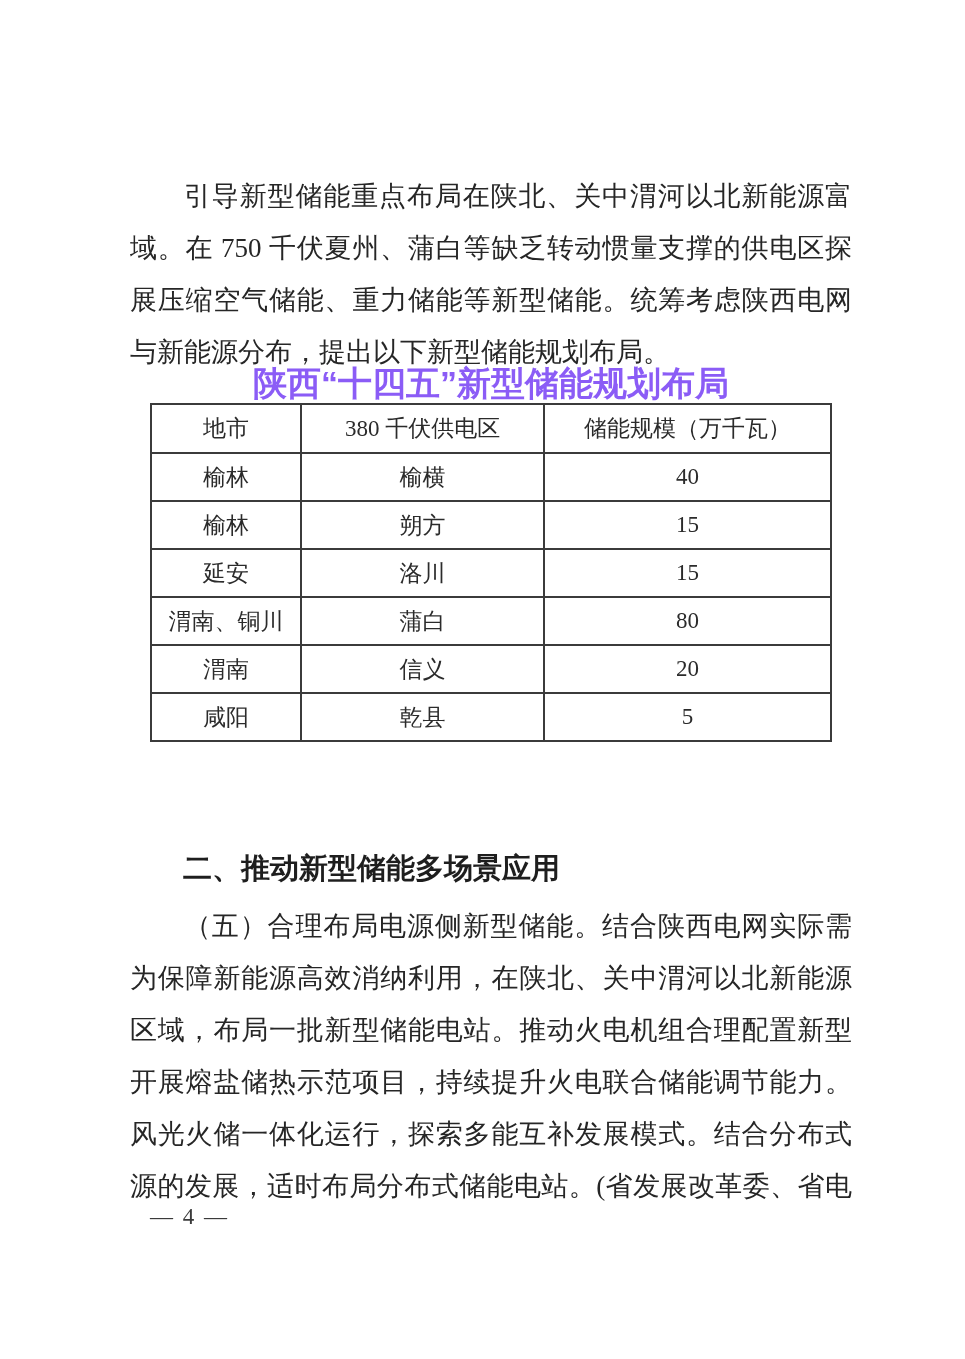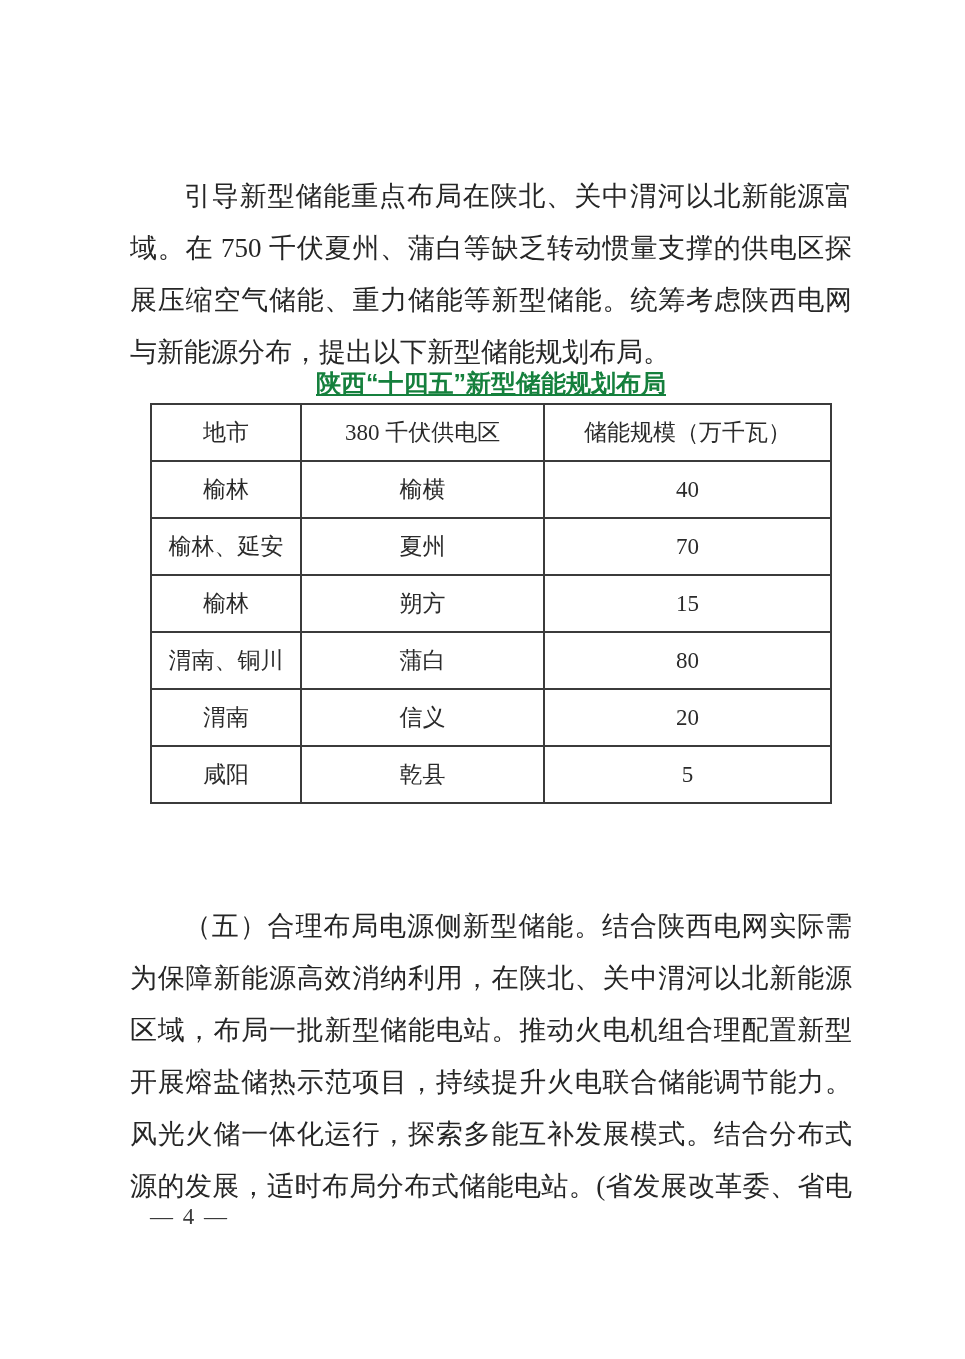--- a/index.html
+++ b/index.html
@@ -38,45 +38,44 @@
   .line.indent { text-indent: 2em; }
   
   .table-title {
     position: absolute;
     left: 130px;
     top: 366px;
     width: 722px;
     text-align: center;
     font-family: "Liberation Sans", "DejaVu Sans", sans-serif;
     font-weight: bold;
-    font-size: 25px;
+    font-size: 34px;
     line-height: 34px;
-    color: #15803d;
-    text-decoration: underline;
+    color: #8b5cf6;
   }
   
   .plan-table {
     position: absolute;
     left: 150px;
     top: 403px;
     width: 680px;
     border-collapse: collapse;
     table-layout: fixed;
     font-size: 23px;
     color: #2b2b2b;
   }
   .plan-table col.c1 { width: 150px; }
   .plan-table col.c2 { width: 243px; }
   .plan-table col.c3 { width: 287px; }
   .plan-table th, .plan-table td {
     border: 2px solid #3b3b3b;
     text-align: center;
     vertical-align: middle;
     font-weight: normal;
-    padding: 12px;
+    padding: 0;
   }
   .plan-table thead tr { height: 49px; }
   .plan-table tbody tr { height: 48px; }
   
   .section-heading {
     position: absolute;
     left: 183px;
     top: 850px;
     margin: 0;
     font-family: "Liberation Sans", "DejaVu Sans", sans-serif;
@@ -125,47 +124,48 @@
         <th>储能规模（万千瓦）</th>
       </tr>
     </thead>
     <tbody>
       <tr>
         <td>榆林</td>
         <td>榆横</td>
         <td>40</td>
       </tr>
       <tr>
-        <td>榆林、延安</td>
-        <td>夏州</td>
-        <td>70</td>
+        <td>榆林</td>
+        <td>朔方</td>
+        <td>15</td>
       </tr>
       <tr>
-        <td>榆林</td>
-        <td>朔方</td>
+        <td>延安</td>
+        <td>洛川</td>
         <td>15</td>
       </tr>
       <tr>
         <td>渭南、铜川</td>
         <td>蒲白</td>
         <td>80</td>
       </tr>
       <tr>
         <td>渭南</td>
         <td>信义</td>
         <td>20</td>
       </tr>
       <tr>
         <td>咸阳</td>
         <td>乾县</td>
         <td>5</td>
       </tr>
     </tbody>
   </table>
 
+  <h2 class="section-heading">二、推动新型储能多场景应用</h2>
 
   <div class="para para2">
     <div class="line fill indent">（五）合理布局电源侧新型储能。结合陕西电网实际需求，</div>
     <div class="line fill">为保障新能源高效消纳利用，在陕北、关中渭河以北新能源富集</div>
     <div class="line fill">区域，布局一批新型储能电站。推动火电机组合理配置新型储能，</div>
     <div class="line fill">开展熔盐储热示范项目，持续提升火电联合储能调节能力。推动</div>
     <div class="line fill">风光火储一体化运行，探索多能互补发展模式。结合分布式新能</div>
     <div class="line fill">源的发展，适时布局分布式储能电站。(省发展改革委、省电力公</div>
   </div>
 

